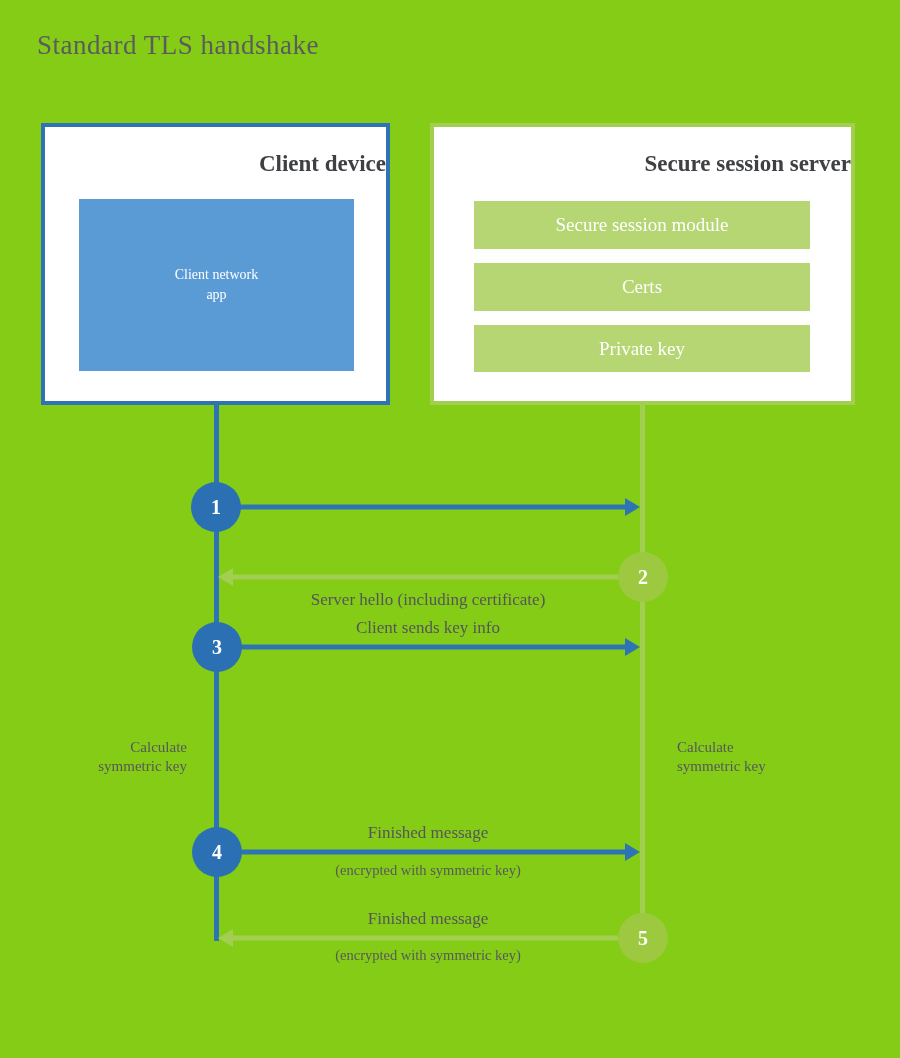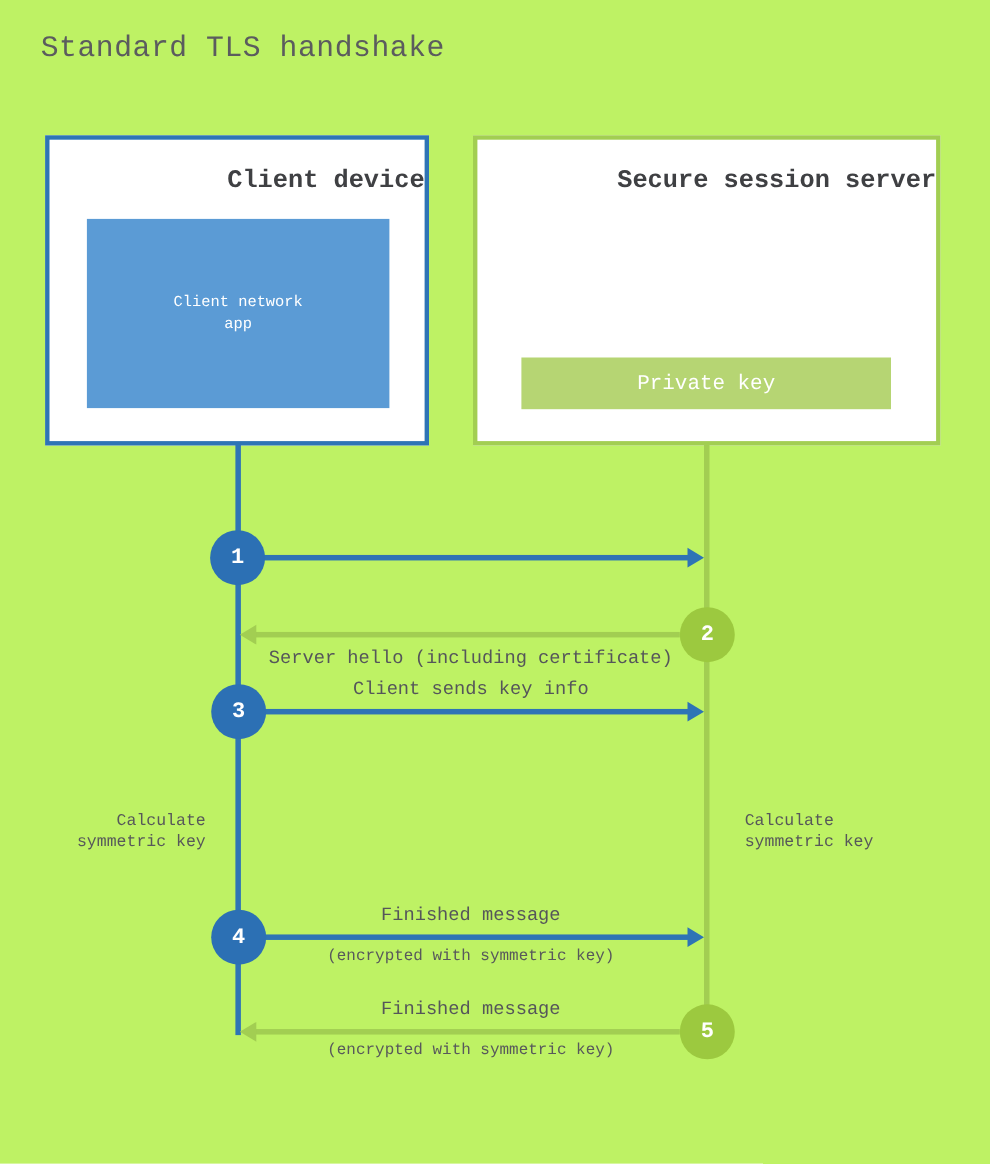--- a/index.html
+++ b/index.html
@@ -1,20 +1,20 @@
 <!DOCTYPE html>
 <html><head>
 <meta charset="utf-8">
 <style>
   html,body{margin:0;padding:0;background:#ffffff;}
   .canvas{
     position:relative;
     width:900px;height:1058px;
-    background:#bef264;
-    font-family:Liberation Mono, monospace;
+    background:#84cc16;
+    font-family:Liberation Serif, serif;
     overflow:hidden;
   }
   .title{
     position:absolute;left:37px;top:30px;
     font-size:27px;font-weight:300;color:#5b5c5e;letter-spacing:0.5px;
   }
   
   .box{position:absolute;top:123px;height:282px;background:#ffffff;box-sizing:border-box;}
   .client-box{left:41px;width:349px;border:4px solid #2e74b5;}
   .server-box{left:430px;width:425px;border:4px solid #a2ce52;}
@@ -88,20 +88,22 @@
     <div class="box-title">Client device</div>
   </div>
   <div class="app-box">
     <span class="app-label">Client network
 app</span>
   </div>
 
   <div class="box server-box">
     <div class="box-title">Secure session server</div>
   </div>
+  <div class="bar bar-1">Secure session module</div>
+  <div class="bar bar-2">Certs</div>
   <div class="bar bar-3">Private key</div>
 
   <div class="lifeline client-lifeline"></div>
   <div class="lifeline server-lifeline"></div>
 
   <div class="arrow c-blue dir-right" style="left:240px;top:497px;width:400px;">
     <div class="shaft"></div>
     <div class="head"></div>
   </div>
   <div class="step-circle circle-blue" style="left:191px;top:482px;">1</div>

